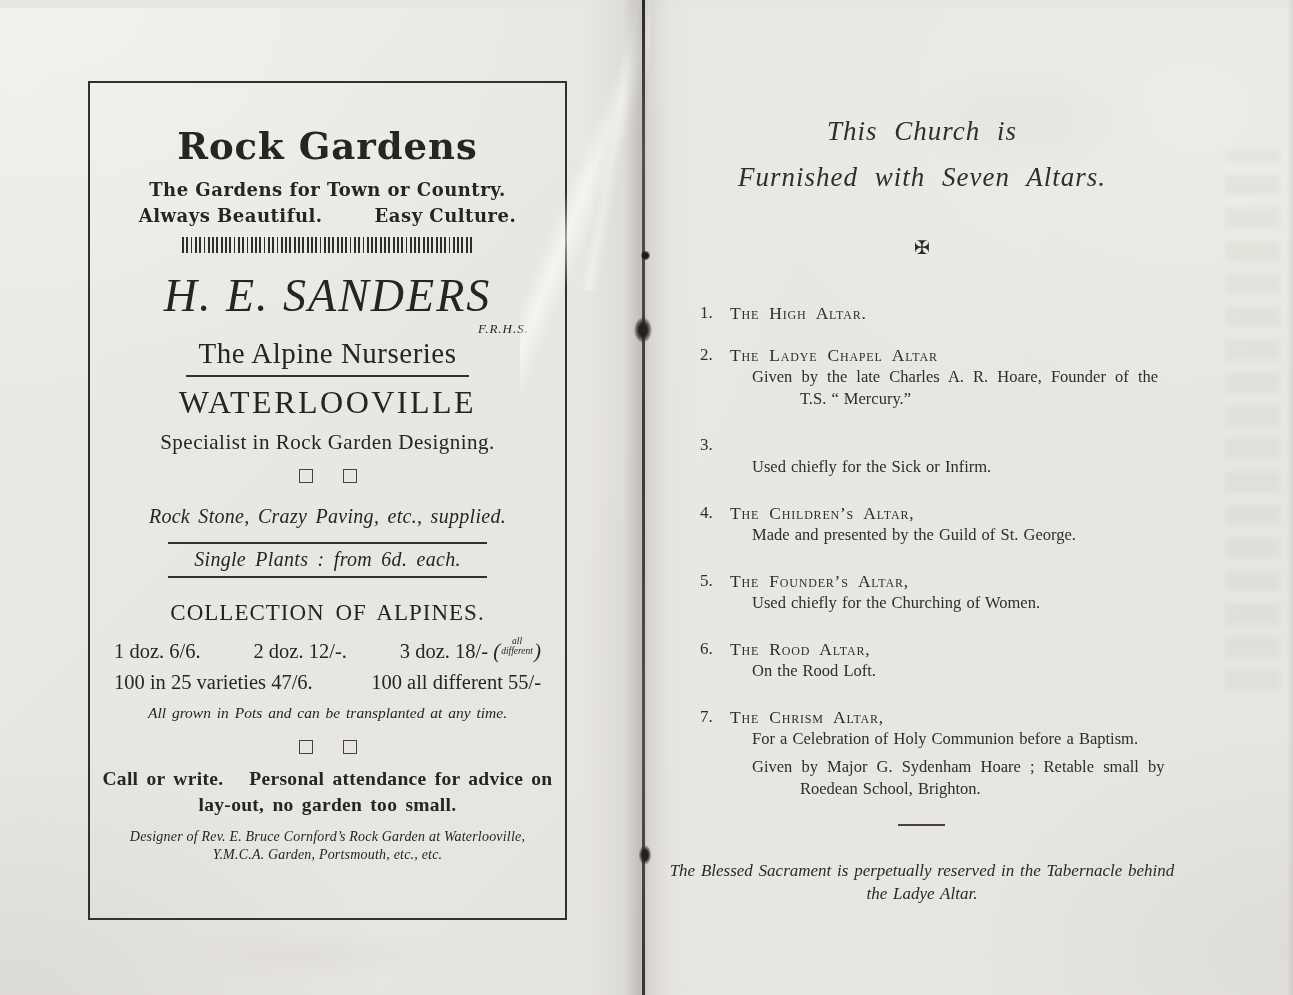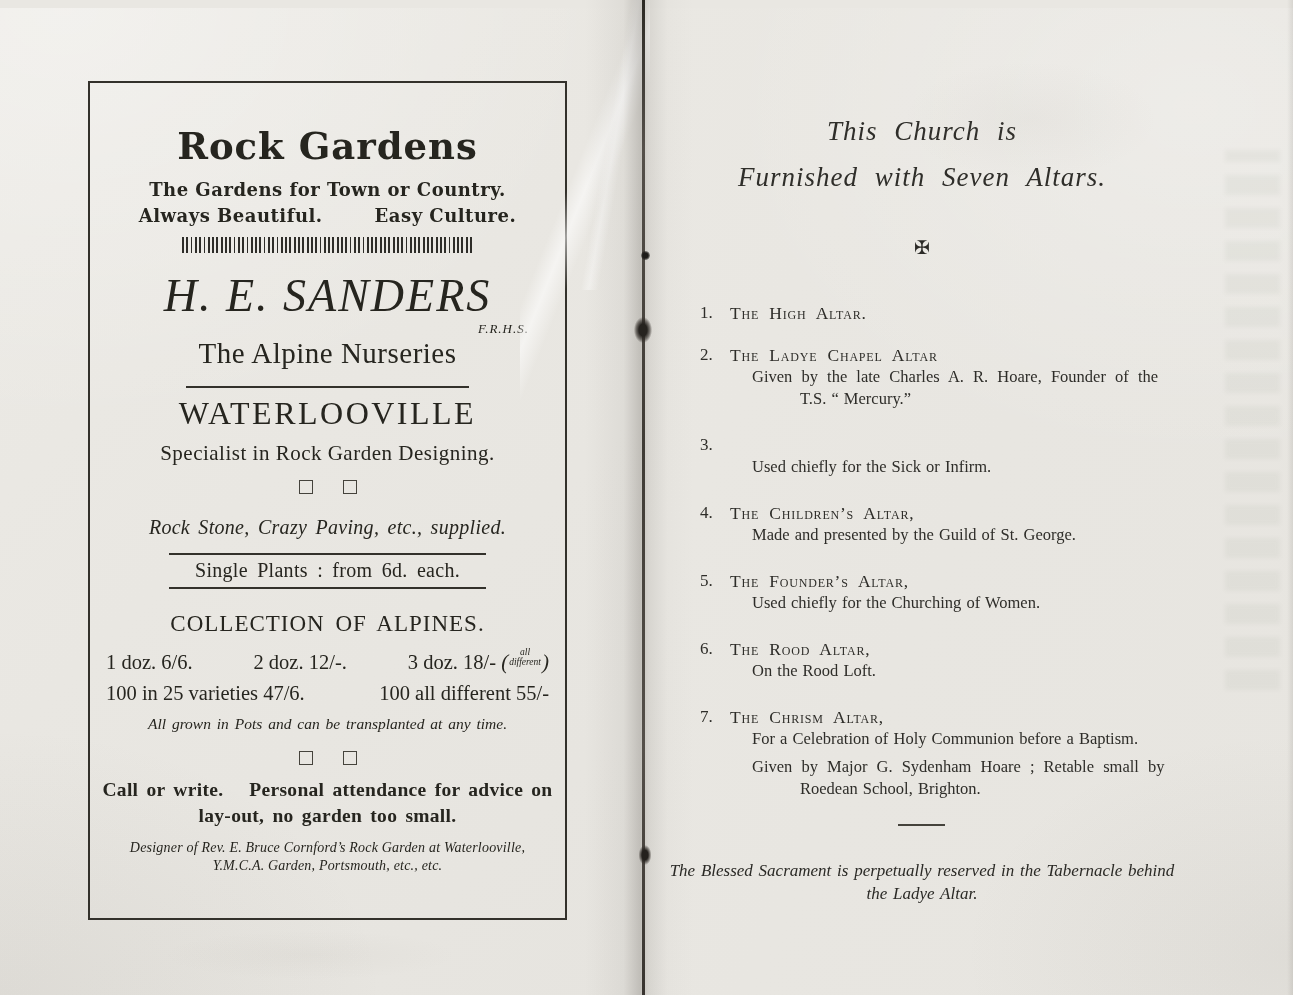--- a/index.html
+++ b/index.html
@@ -60,32 +60,32 @@
     font-family:"DejaVu Serif",serif;letter-spacing:1px;}
   .ad-taglines{margin-top:10px;font-weight:bold;font-family:"DejaVu Serif",serif;
     font-size:18px;line-height:26px;letter-spacing:.5px;}
   .tagline-row{display:flex;justify-content:center;gap:52px;}
   .barcode-rule{width:292px;height:16px;margin:8px auto 0;
     background:repeating-linear-gradient(90deg,#2e2d29 0px,#2e2d29 1.8px,transparent 1.8px,transparent 4.3px);}
   .ad-name{margin:18px 0 0;font-size:46px;line-height:50px;font-style:italic;font-weight:normal;
     letter-spacing:2px;white-space:nowrap;}
   .ad-creds{padding-right:36px;text-align:right;font-size:13px;line-height:15px;font-style:italic;letter-spacing:1px;}
   .ad-business{display:inline-block;margin:0;font-size:29px;line-height:34px;font-weight:normal;
-    border-bottom:2px solid #33312b;padding:0 12px 16px;letter-spacing:.5px;}
+    border-bottom:2px solid #33312b;padding:0 12px 5px;letter-spacing:.5px;}
   .ad-town{margin:6px 0 0;font-size:32px;line-height:38px;font-weight:normal;letter-spacing:2.5px;}
   .ad-specialty{margin-top:9px;font-size:21px;letter-spacing:.5px;}
   .squares{margin-top:14px;height:14px;}
   .squares.lower{margin-top:18px;}
   .square{display:inline-block;width:12px;height:12px;border:1.6px solid #45433c;margin:0 13px;vertical-align:top;}
   .ad-supply{margin-top:20px;font-style:italic;font-size:20px;line-height:27px;letter-spacing:.3px;word-spacing:3px;}
   .single-plants-box{display:inline-block;margin-top:12px;padding:4px 26px 5px;
     border-top:2px solid #33312b;border-bottom:2px solid #33312b;
-    font-size:20px;letter-spacing:.3px;word-spacing:4px;text-align:center;}
+    font-style:italic;font-size:20px;letter-spacing:.3px;word-spacing:4px;text-align:center;}
   .ad-collection{margin-top:22px;font-size:23px;letter-spacing:1px;word-spacing:4px;}
-  .price-row{display:flex;justify-content:space-between;padding:0 16px;font-size:20.5px;line-height:28px;}
+  .price-row{display:flex;justify-content:space-between;padding:0 24px;font-size:20.5px;line-height:28px;}
   .price-row.first{margin-top:11px;}
   .price-row.second{margin-top:3px;}
   .paren-stack{display:inline-flex;align-items:flex-start;}
   .paren{font-size:21px;font-style:italic;}
   .stack{display:inline-flex;flex-direction:column;font-size:9.5px;line-height:9.5px;font-style:italic;padding:0 1px;}
   .pots-note{margin-top:7px;font-style:italic;font-size:15.5px;line-height:19px;word-spacing:2px;}
   .ad-call{margin-top:12px;font-weight:bold;font-size:19.5px;line-height:26px;letter-spacing:.3px;word-spacing:3px;}
   .call-row{display:flex;justify-content:center;gap:26px;}
   .ad-designer{margin-top:10px;font-style:italic;font-size:14px;line-height:18px;letter-spacing:.2px;}
   

